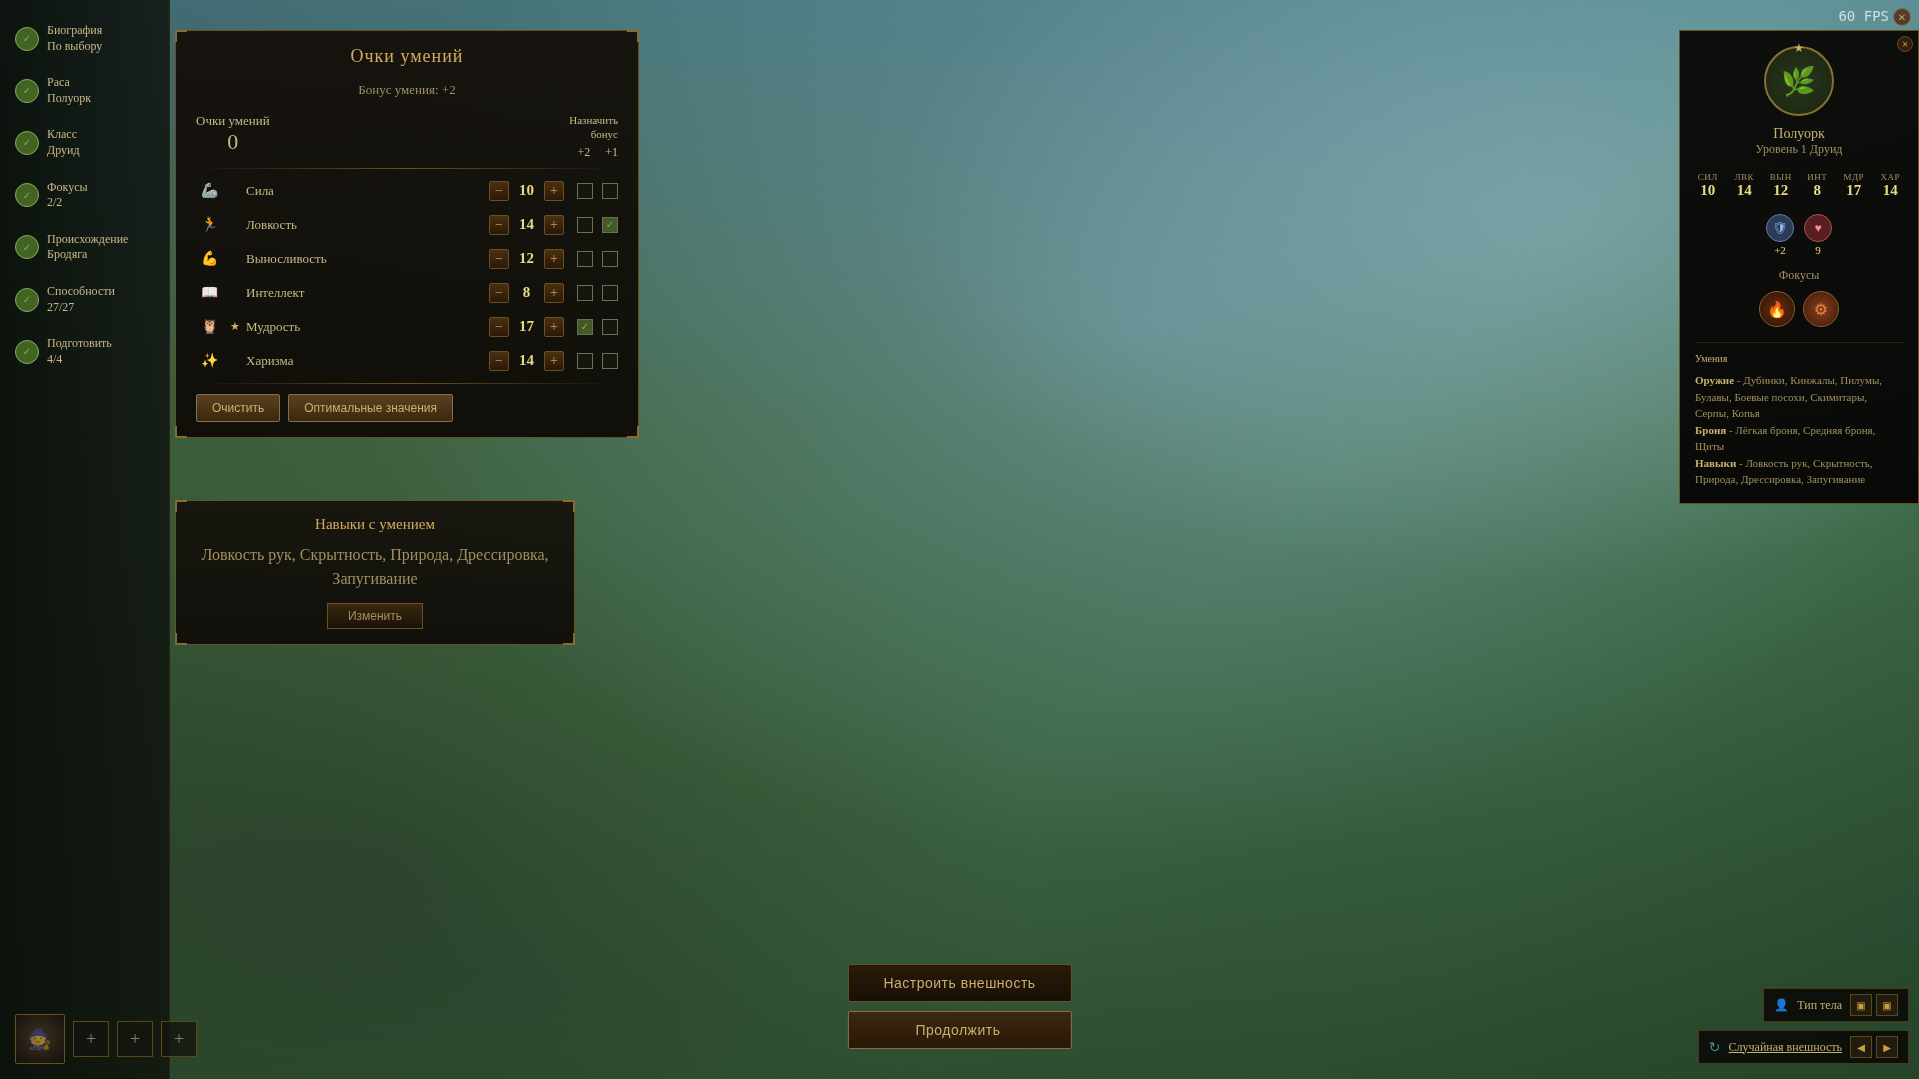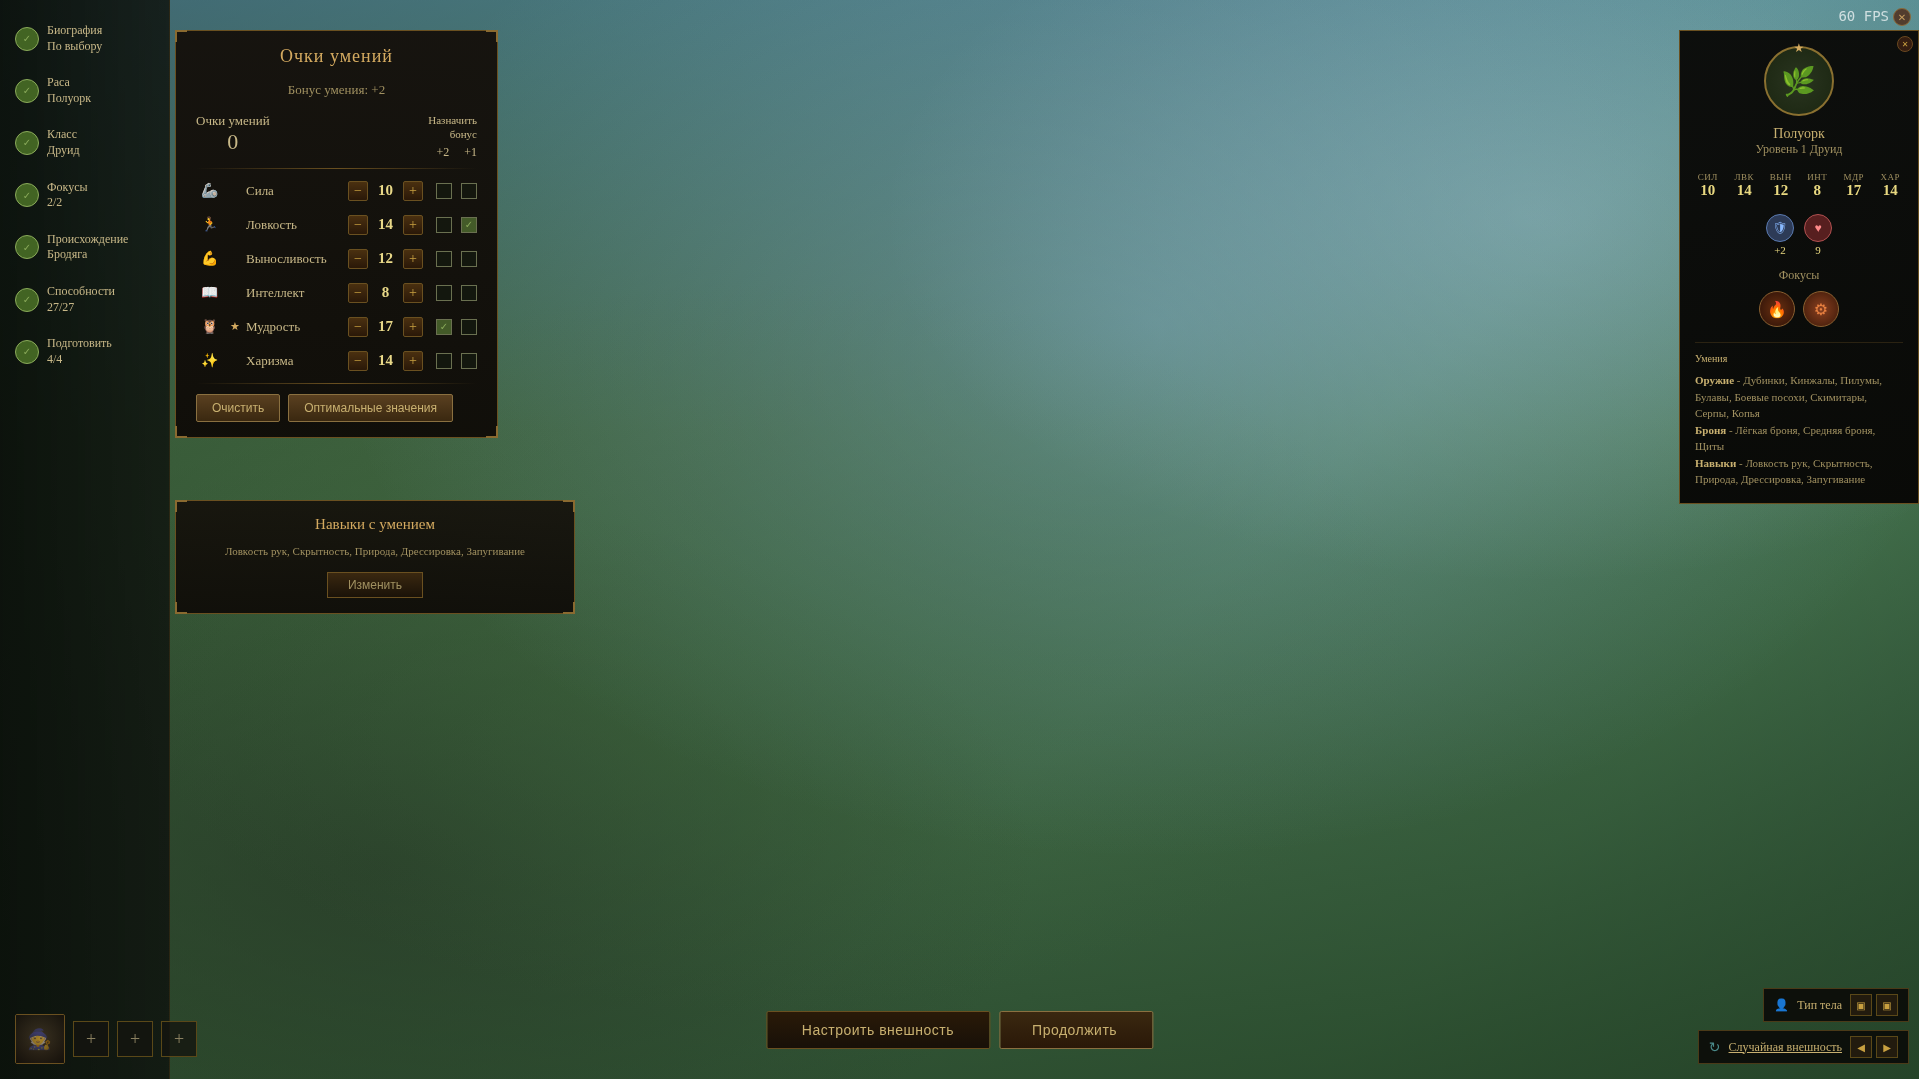--- a/index.html
+++ b/index.html
@@ -114,21 +114,21 @@
       color: #c8b888;
       font-size: 12px;
       line-height: 1.3;
     }
 
     
     .main-panel {
       position: absolute;
       left: 175px;
       top: 30px;
-      width: 323px;
+      width: 464px;
       background: linear-gradient(180deg, rgba(20,15,10,0.95) 0%, rgba(15,12,8,0.97) 100%);
       border: 1px solid #6a5020;
       border-radius: 4px;
       padding: 15px 20px;
       z-index: 10;
     }
 
     .panel-corner {
       position: absolute;
       width: 12px;
@@ -309,21 +309,21 @@
     .skills-section-title {
       text-align: center;
       color: #d4aa60;
       font-size: 15px;
       margin-bottom: 10px;
     }
 
     .skills-section-text {
       text-align: center;
       color: #a09060;
-      font-size: 11px;
+      font-size: 16px;
       line-height: 1.5;
       margin-bottom: 12px;
     }
 
     .change-btn {
       display: block;
       margin: 0 auto;
       padding: 5px 20px;
       background: linear-gradient(180deg, #3a2810, #1a1208);
       border: 1px solid #6a5020;
@@ -503,20 +503,21 @@
 
     
     .bottom-buttons {
       position: absolute;
       bottom: 30px;
       left: 50%;
       transform: translateX(-50%);
       display: flex;
       gap: 9px;
       z-index: 10;
+      flex-direction: column;
     }
 
     .bottom-btn {
       padding: 10px 35px;
       background: linear-gradient(180deg, #2a1a08, #181008);
       border: 1px solid #6a5020;
       color: #c8b070;
       font-size: 14px;
       cursor: pointer;
       border-radius: 2px;

